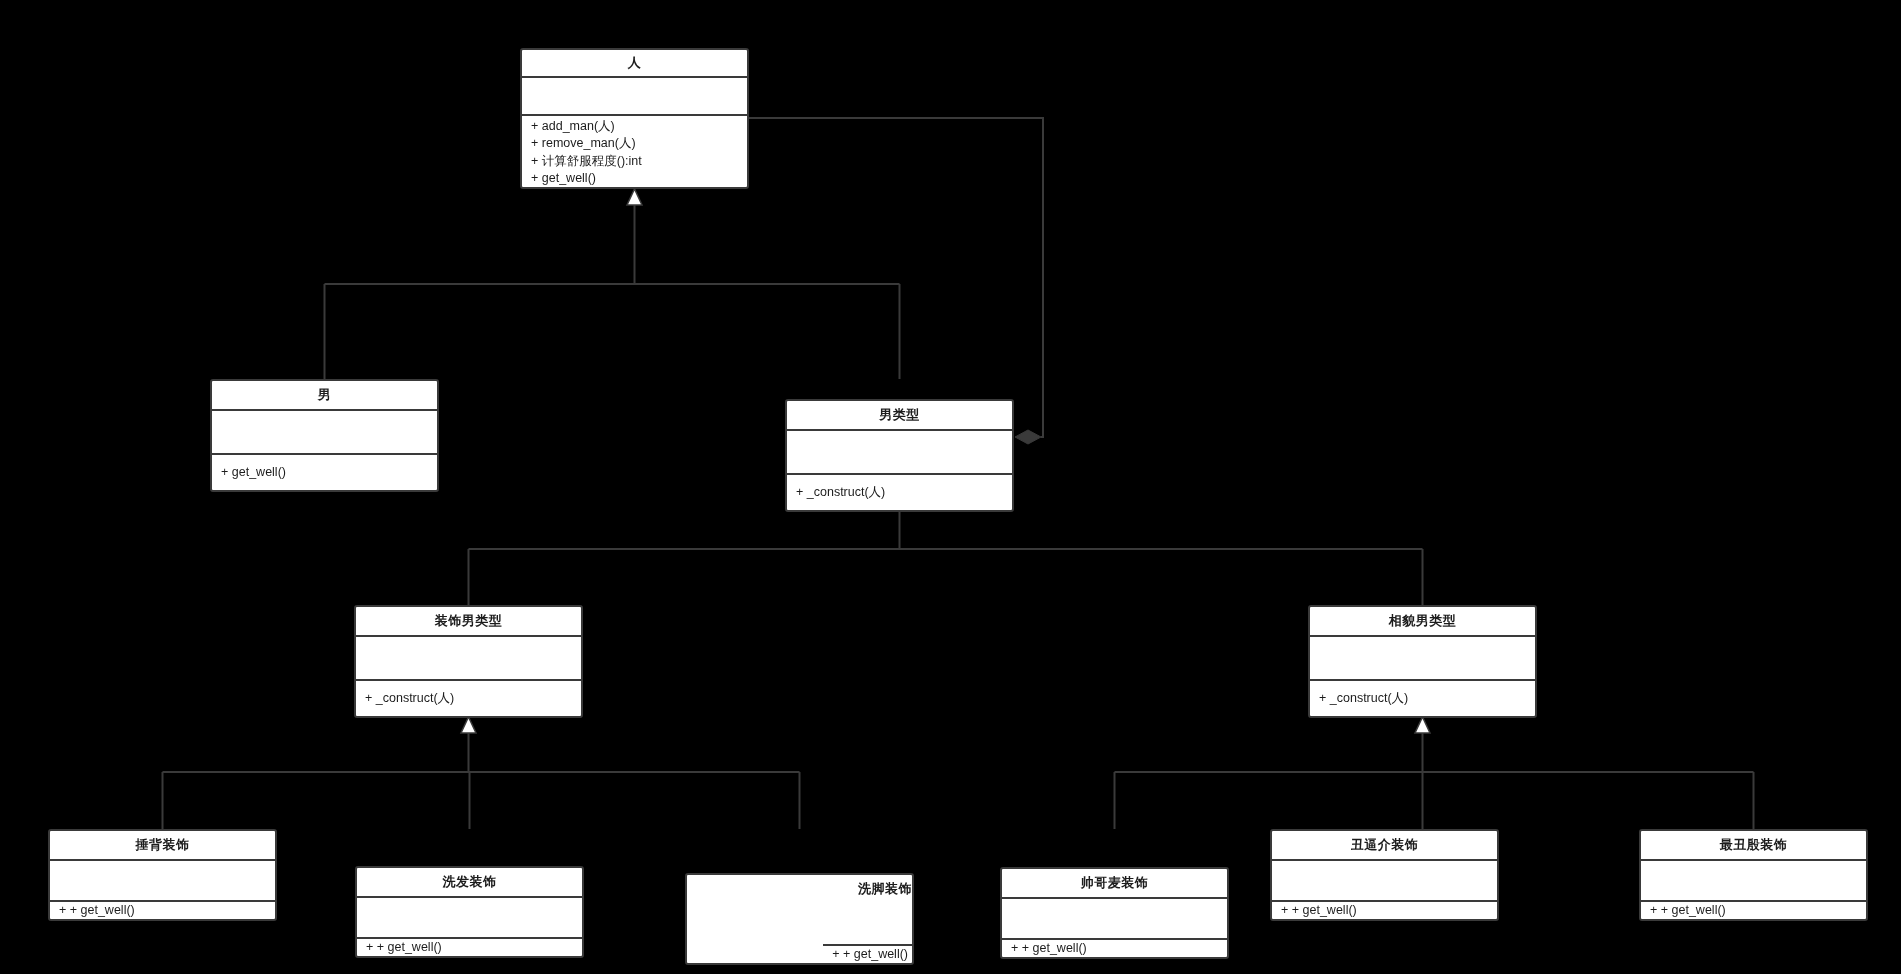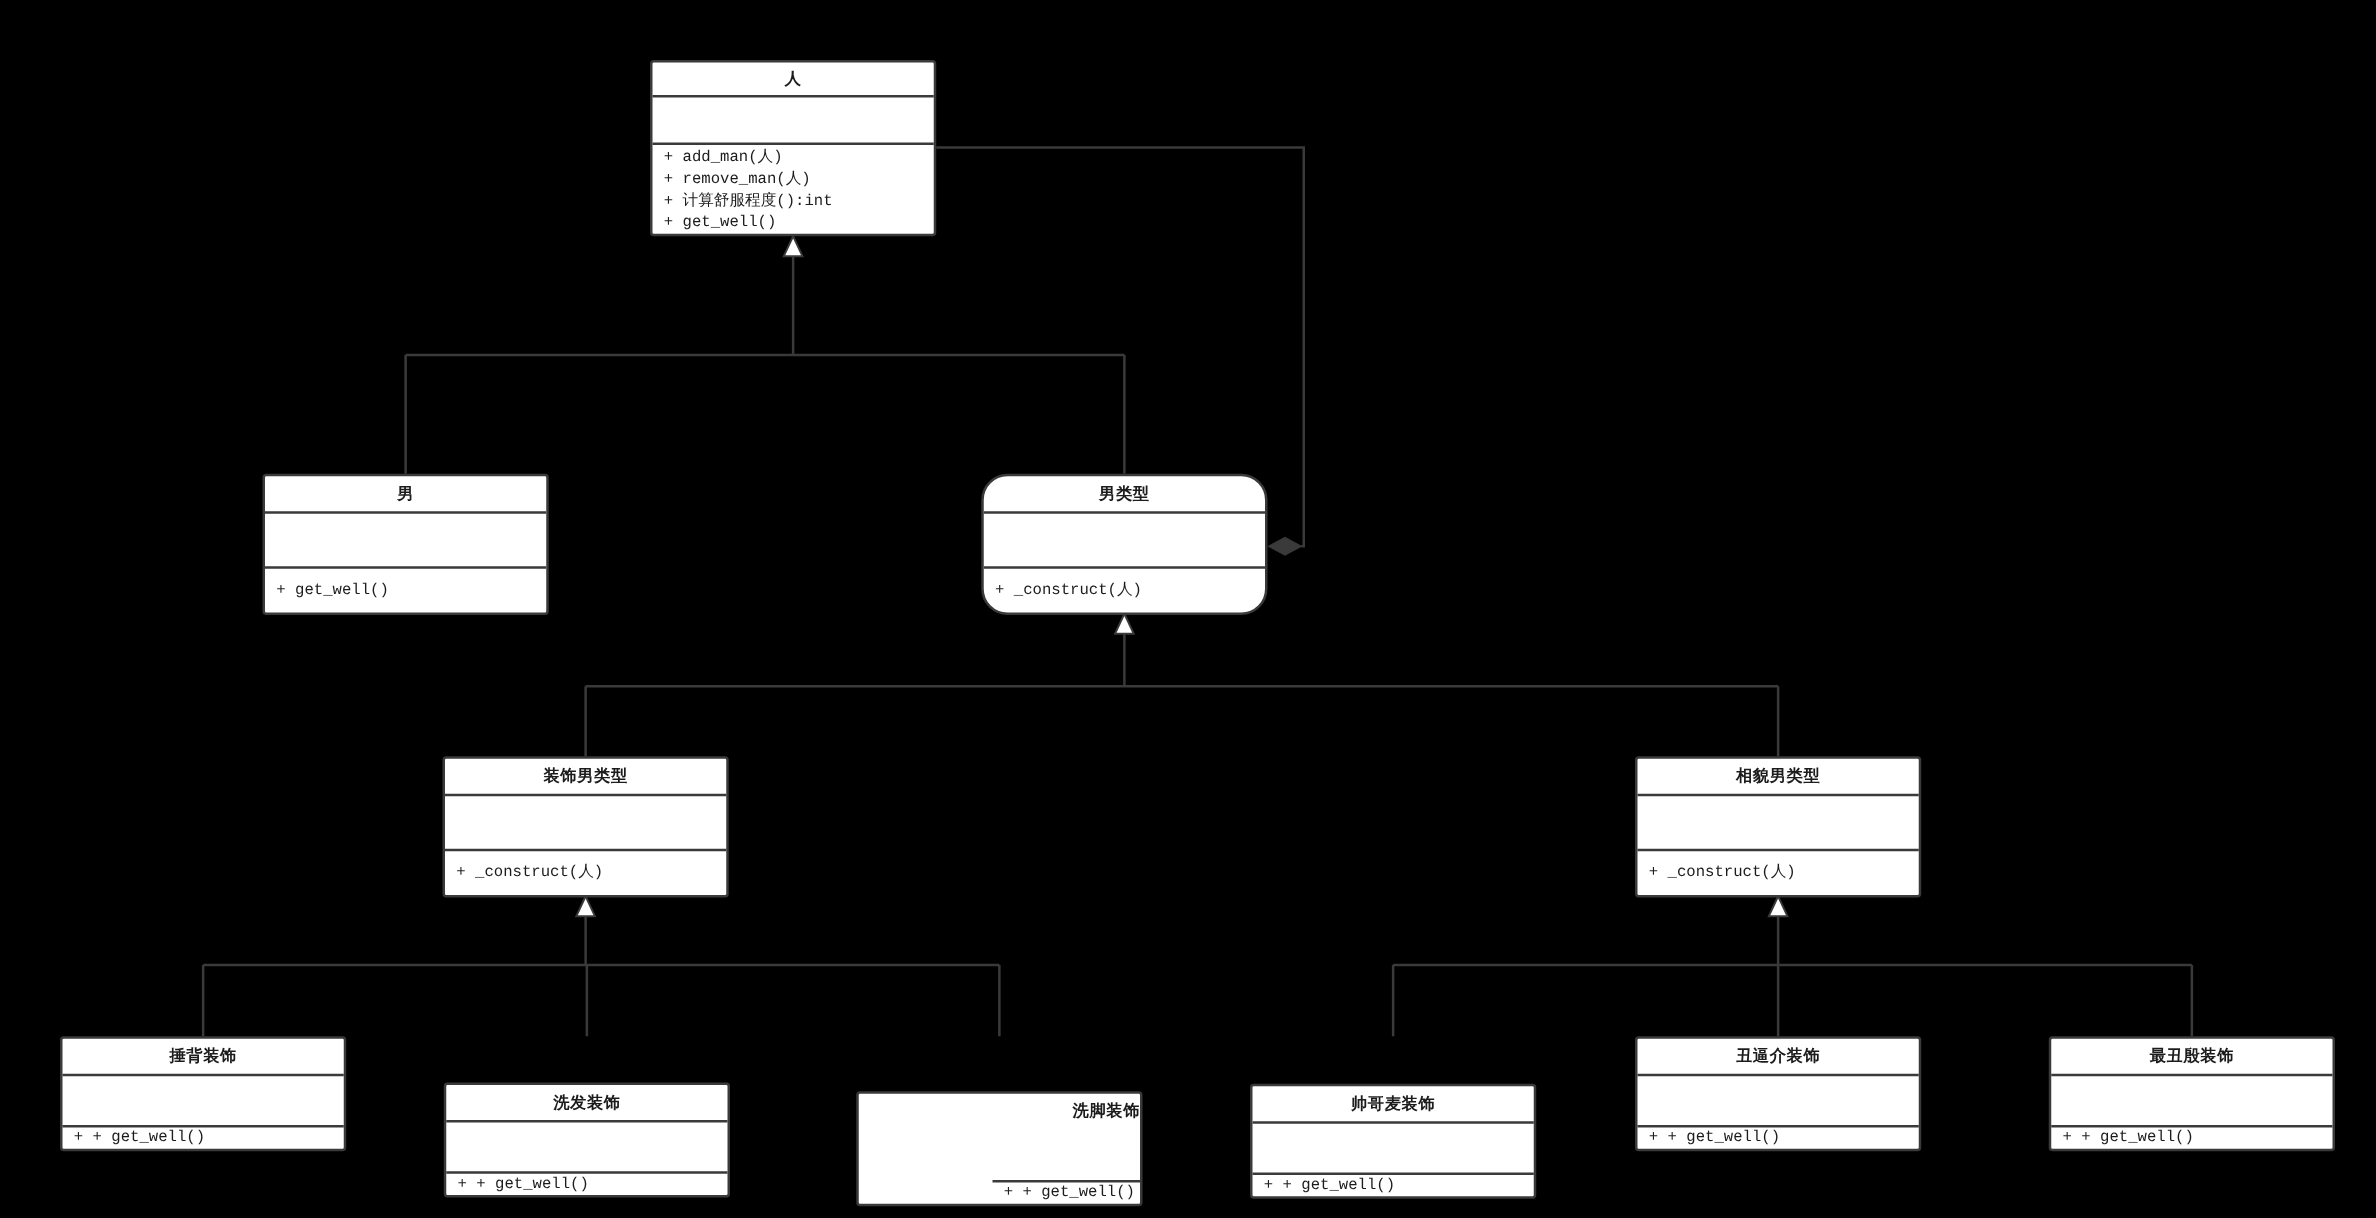--- a/index.html
+++ b/index.html
@@ -31,21 +31,20 @@
     border-top:2px solid #3a3a3a;
     box-sizing:border-box;
   }
   .uml-methods{
     flex:1;
     border-top:2px solid #3a3a3a;
     box-sizing:border-box;
     font-size:12.5px;
     padding:2px 4px 0 9px;
     line-height:17.2px;
-    font-family:Liberation Mono, monospace;
   }
   .uml-methods.single{
     display:flex;align-items:center;padding-top:0;
   }
   .h-top{height:141px;}
   .h-mid{height:113px;}
   .h-bot{height:92px;}
   .attrs-top{height:40px;}
   .attrs-mid{height:44px;}
   .attrs-bot{height:42px;}
@@ -85,21 +84,21 @@
   </div>
 
   <div class="uml-class h-mid" style="left:210px;top:379px;">
     <div class="uml-title">男</div>
     <div class="uml-attrs attrs-mid"></div>
     <div class="uml-methods single">
       <div>+ get_well()</div>
     </div>
   </div>
 
-  <div class="uml-class h-mid" style="left:785px;top:379px;border-radius:21px;">
+  <div class="uml-class h-mid" style="left:785px;top:399px;">
     <div class="uml-title">男类型</div>
     <div class="uml-attrs attrs-mid"></div>
     <div class="uml-methods single">
       <div>+ _construct(人)</div>
     </div>
   </div>
 
   <div class="uml-class h-mid" style="left:354px;top:605px;">
     <div class="uml-title">装饰男类型</div>
     <div class="uml-attrs attrs-mid"></div>
@@ -141,21 +140,21 @@
   </div>
 
   <div class="uml-class h-bot" style="left:1000px;top:867px;">
     <div class="uml-title">帅哥麦装饰</div>
     <div class="uml-attrs attrs-bot"></div>
     <div class="uml-methods single">
       <div>+ + get_well()</div>
     </div>
   </div>
 
-  <div class="uml-class h-bot" style="left:1308px;top:829px;">
+  <div class="uml-class h-bot" style="left:1270px;top:829px;">
     <div class="uml-title">丑逼介装饰</div>
     <div class="uml-attrs attrs-bot"></div>
     <div class="uml-methods single">
       <div>+ + get_well()</div>
     </div>
   </div>
 
   <div class="uml-class h-bot" style="left:1639px;top:829px;">
     <div class="uml-title">最丑殷装饰</div>
     <div class="uml-attrs attrs-bot"></div>

